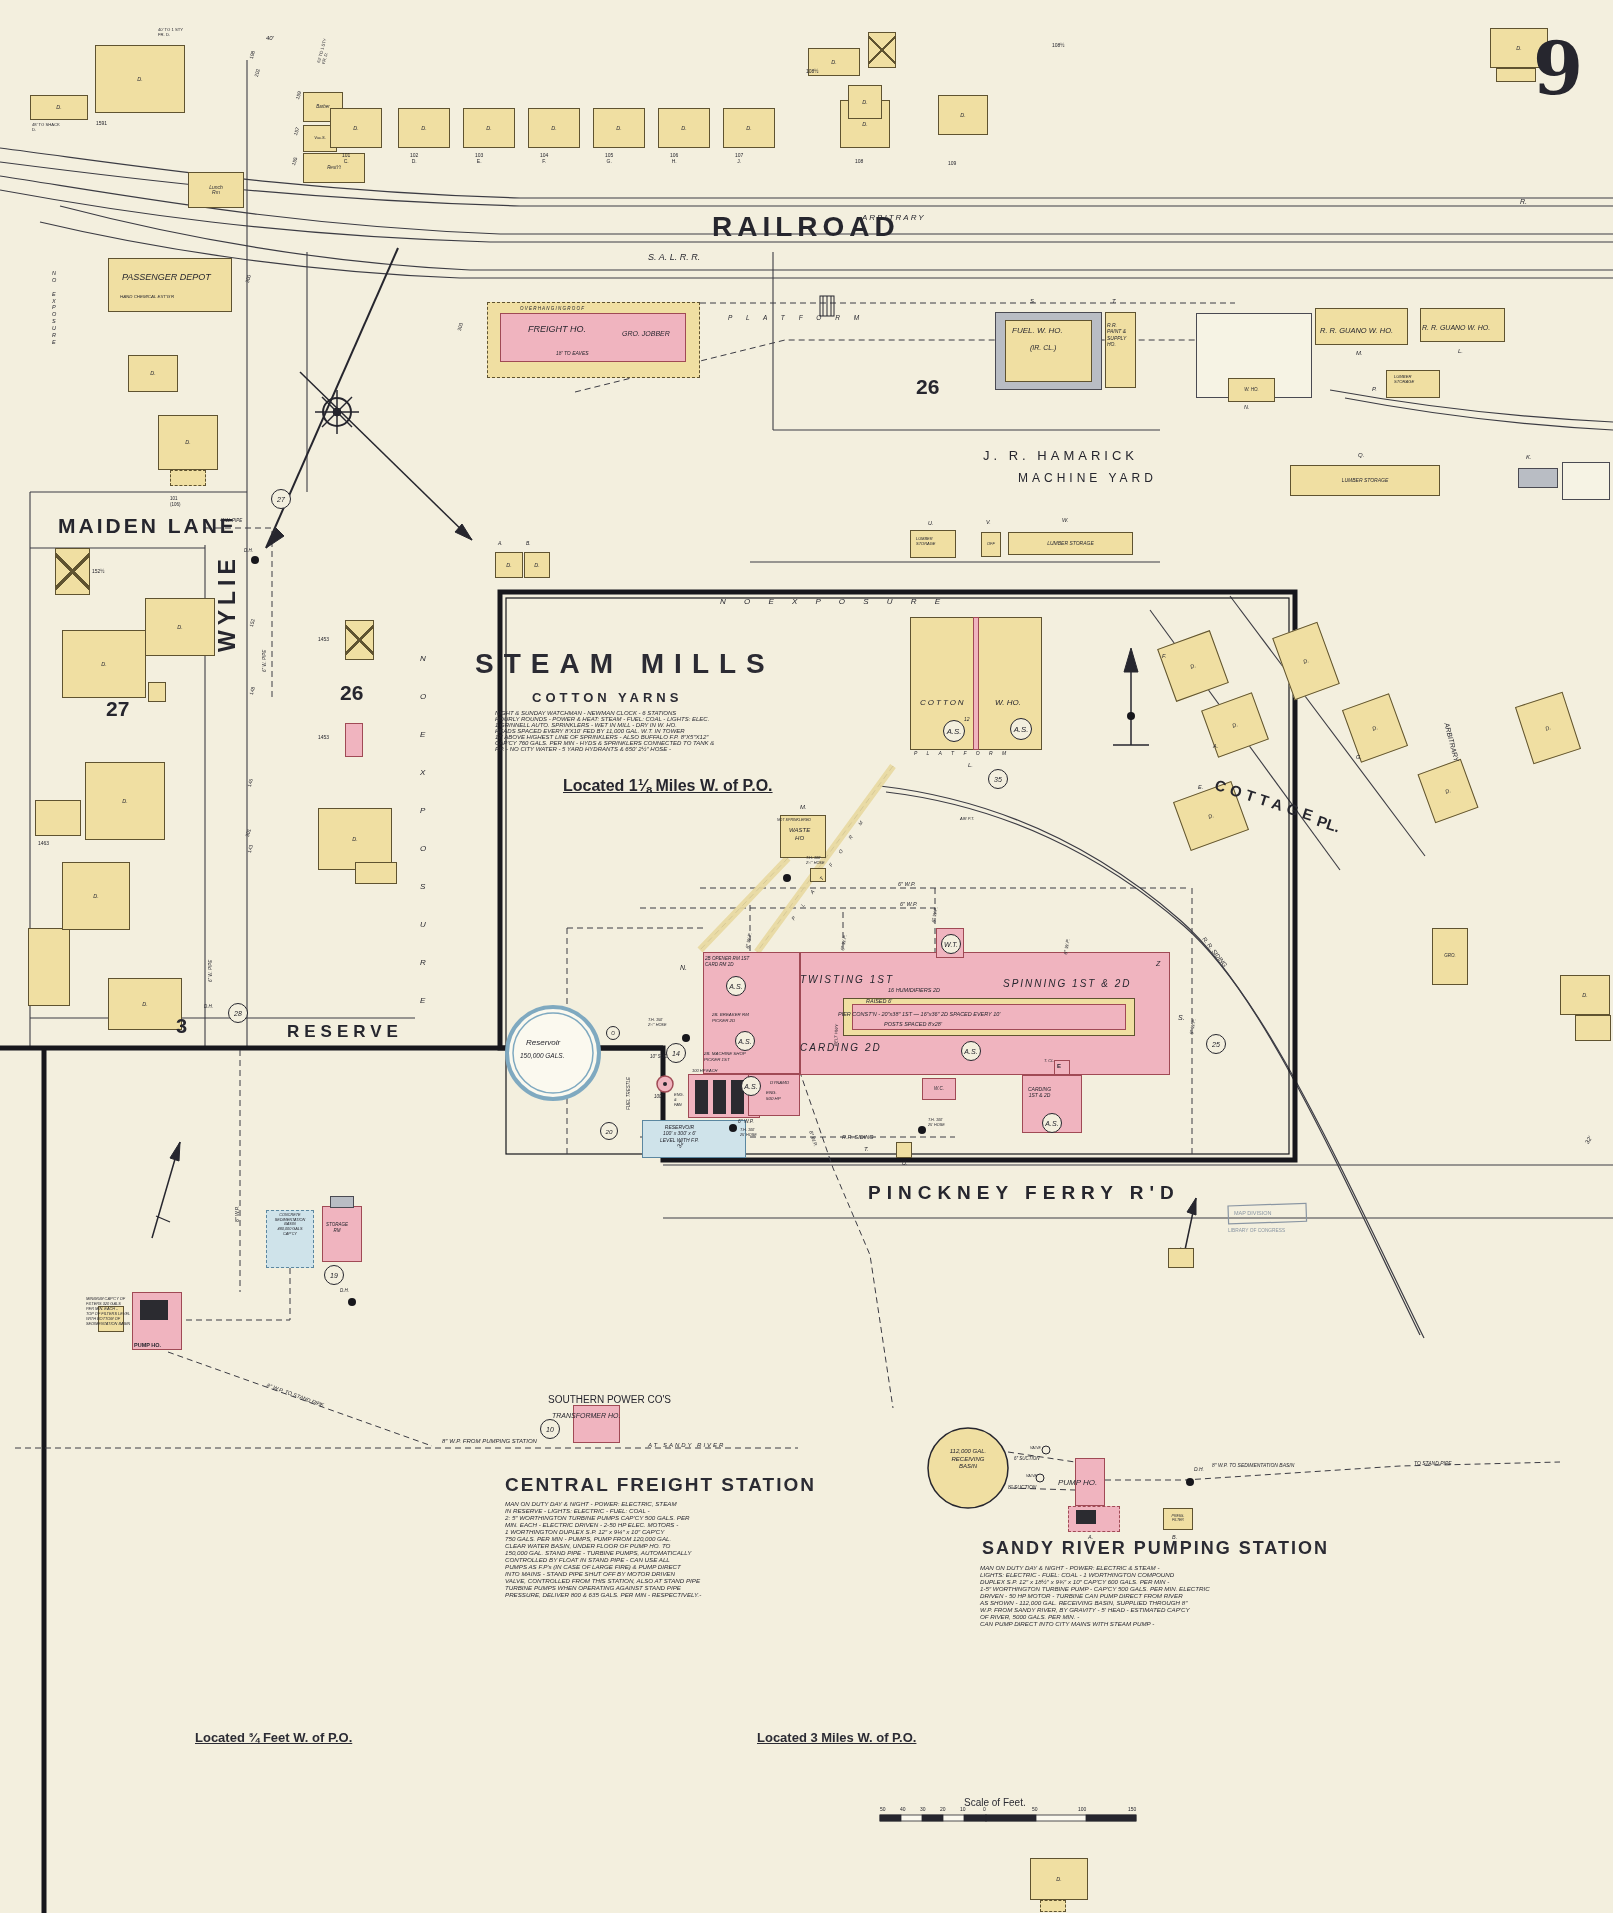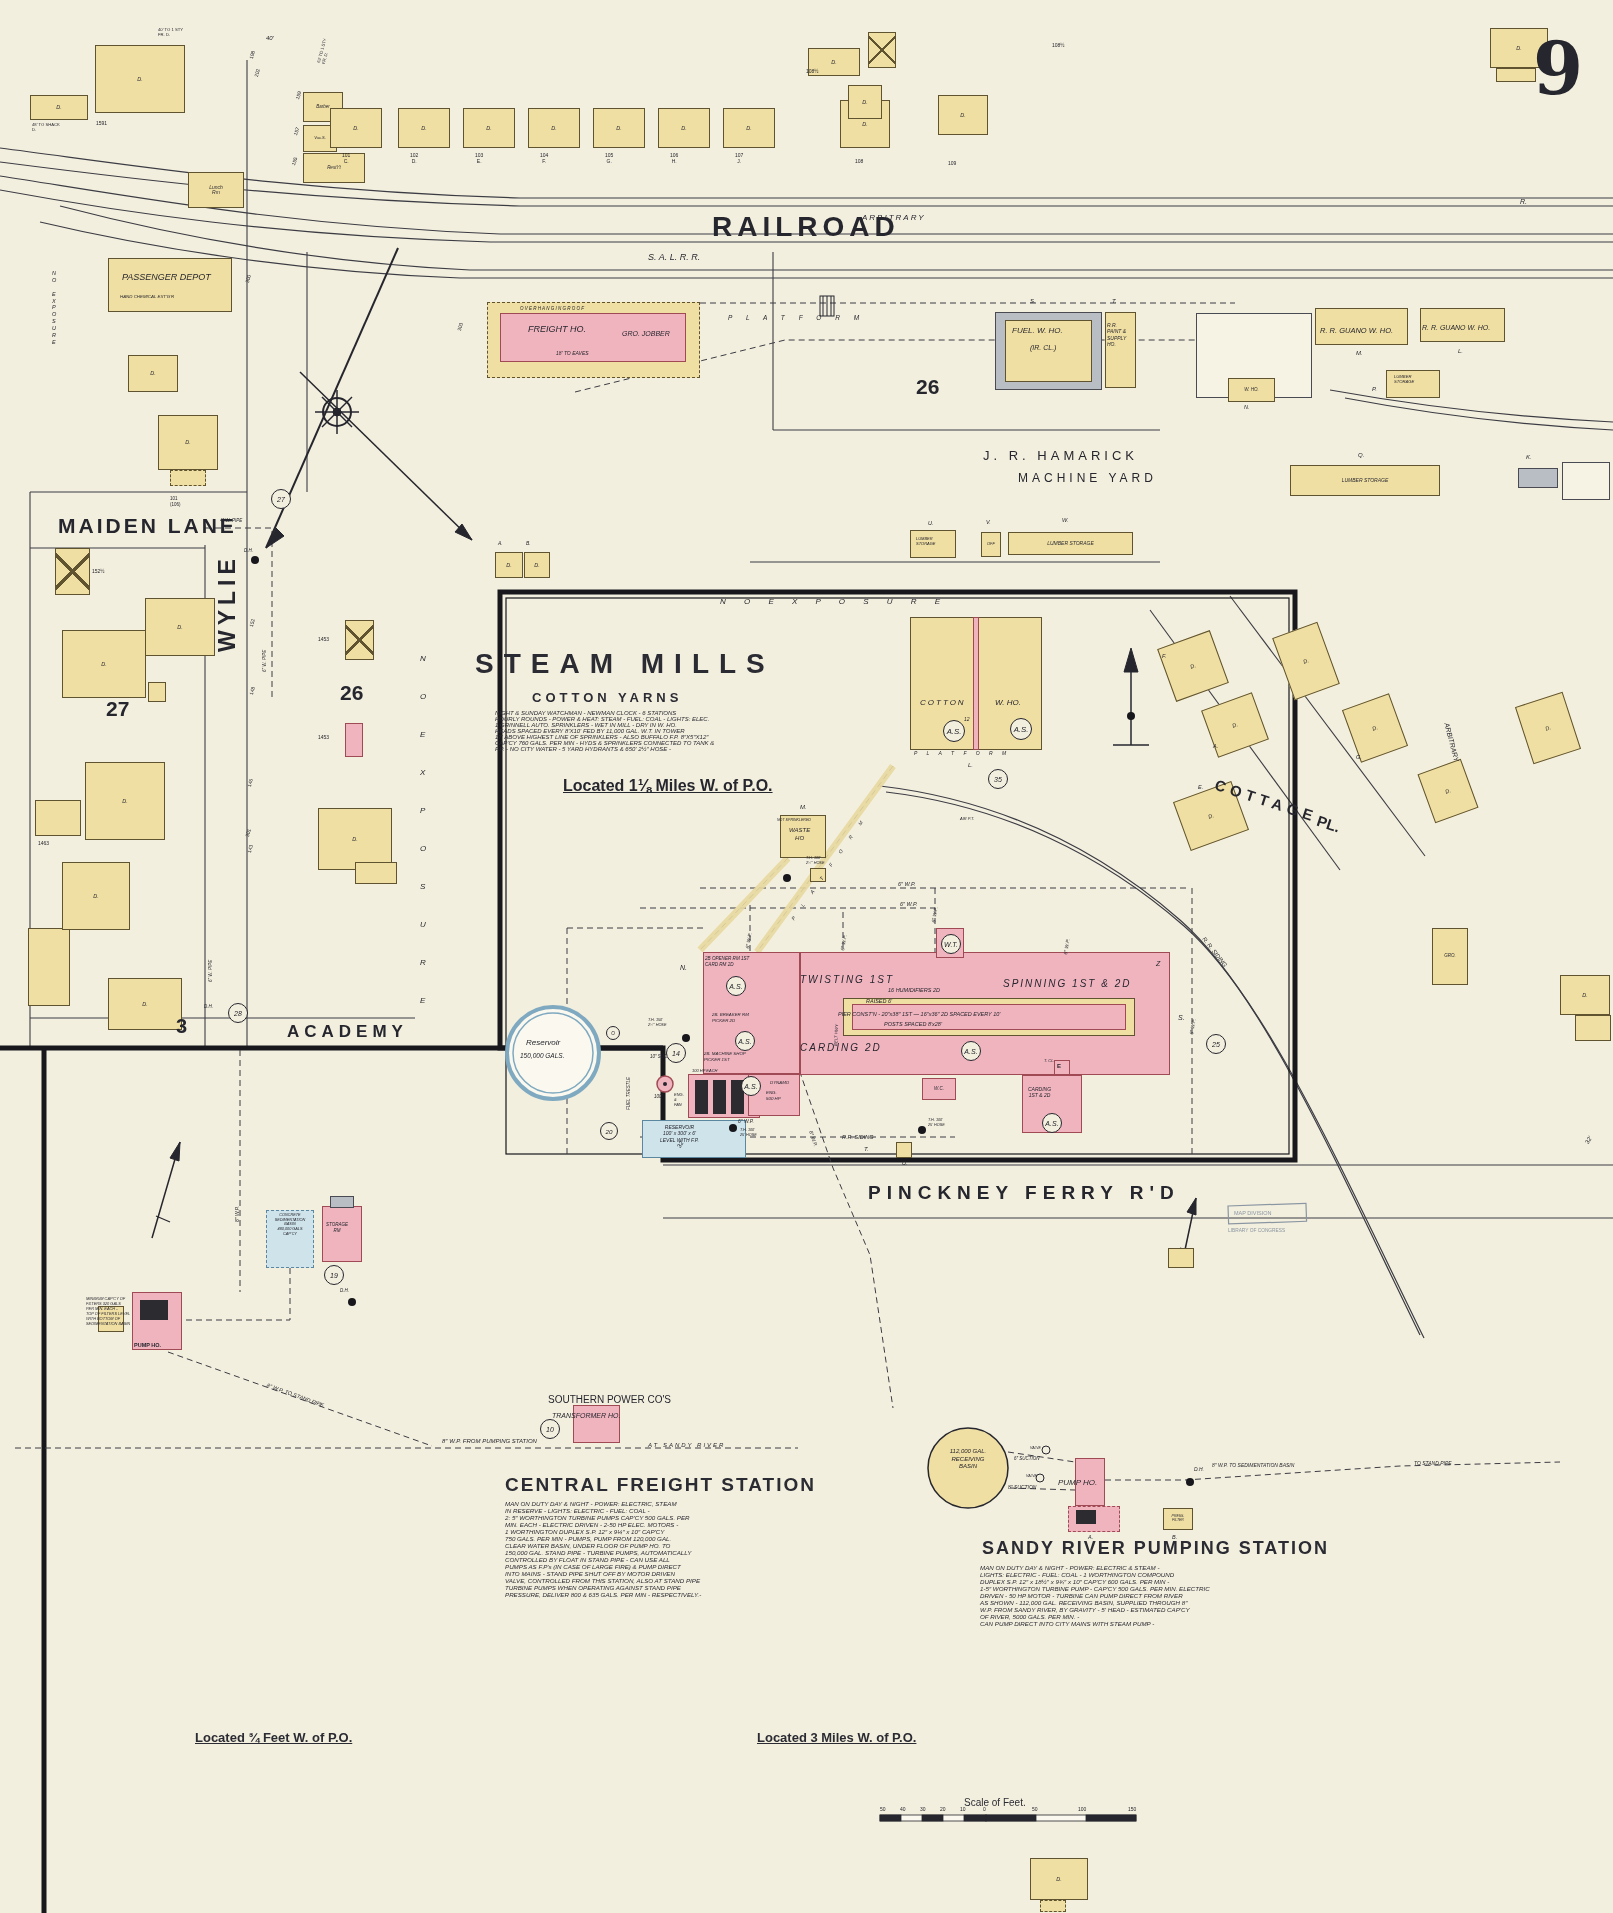--- a/index.html
+++ b/index.html
@@ -355,21 +355,21 @@
       <div class="bldg f-y" style="left: 1168px; top: 1248px; width: 26px; height: 20px;"></div>
       <div class="bldg f-y" style="left: 1030px; top: 1858px; width: 58px; height: 42px;">
         <div class="blbl" style="font-size: 5.5px;">D.</div>
       </div>
       <div class="bldg f-y dash" style="left: 1040px; top: 1900px; width: 26px; height: 12px;"></div>
       <div class="lbl b" style="left: 712px; top: 209px; font-size: 28px; letter-spacing: 5px; text-align: center;">RAILROAD</div>
       <div class="lbl i" style="left: 862px; top: 213px; font-size: 8px; letter-spacing: 2px;">ARBITRARY</div>
       <div class="lbl i" style="left: 648px; top: 252px; font-size: 9px;">S.   A.   L.   R.   R.</div>
       <div class="lbl b" style="left: 58px; top: 513px; font-size: 21px; letter-spacing: 3px;">MAIDEN LANE</div>
       <div class="lbl b" style="left: 213px; top: 652px; font-size: 23px; letter-spacing: 5px; transform: rotate(-90deg);">WYLIE</div>
-      <div class="lbl b" style="left: 287px; top: 1021px; font-size: 17px; letter-spacing: 5px;">ACADEMY</div>
+      <div class="lbl b" style="left: 287px; top: 1021px; font-size: 17px; letter-spacing: 5px;">RESERVE</div>
       <div class="lbl b" style="left: 868px; top: 1181px; font-size: 19px; letter-spacing: 6px;">PINCKNEY   FERRY   R'D</div>
       <div class="lbl b" style="left: 1218px; top: 776px; font-size: 15px; letter-spacing: 5px; transform: rotate(18deg);">COTTAGE</div>
       <div class="lbl b" style="left: 1320px; top: 812px; font-size: 15px; transform: rotate(18deg);">PL.</div>
       <div class="lbl i" style="left: 1450px; top: 722px; font-size: 7px; transform: rotate(75deg);">ARBITRARY</div>
       <div class="lbl" style="left: 983px; top: 448px; font-size: 13px; letter-spacing: 4px;">J.  R.  HAMARICK</div>
       <div class="lbl" style="left: 1018px; top: 471px; font-size: 12px; letter-spacing: 4px;">MACHINE      YARD</div>
       <div class="lbl i" style="left: 52px; top: 270px; font-size: 5.5px;">N
 O
  
 E

